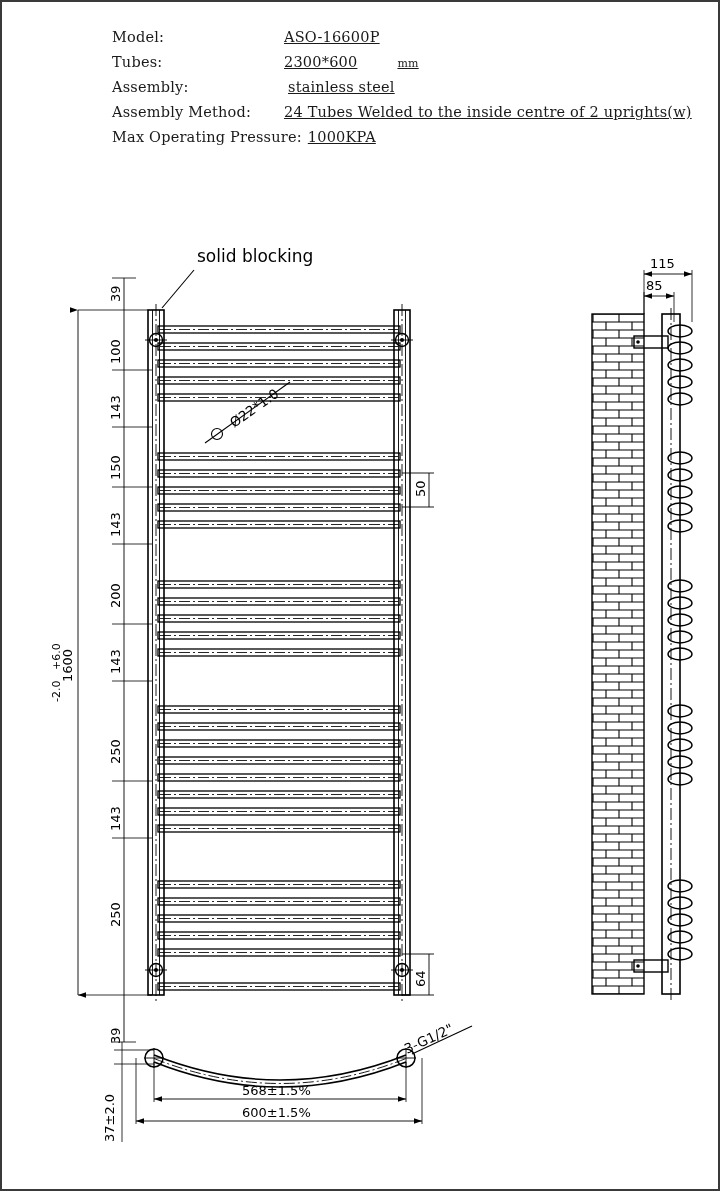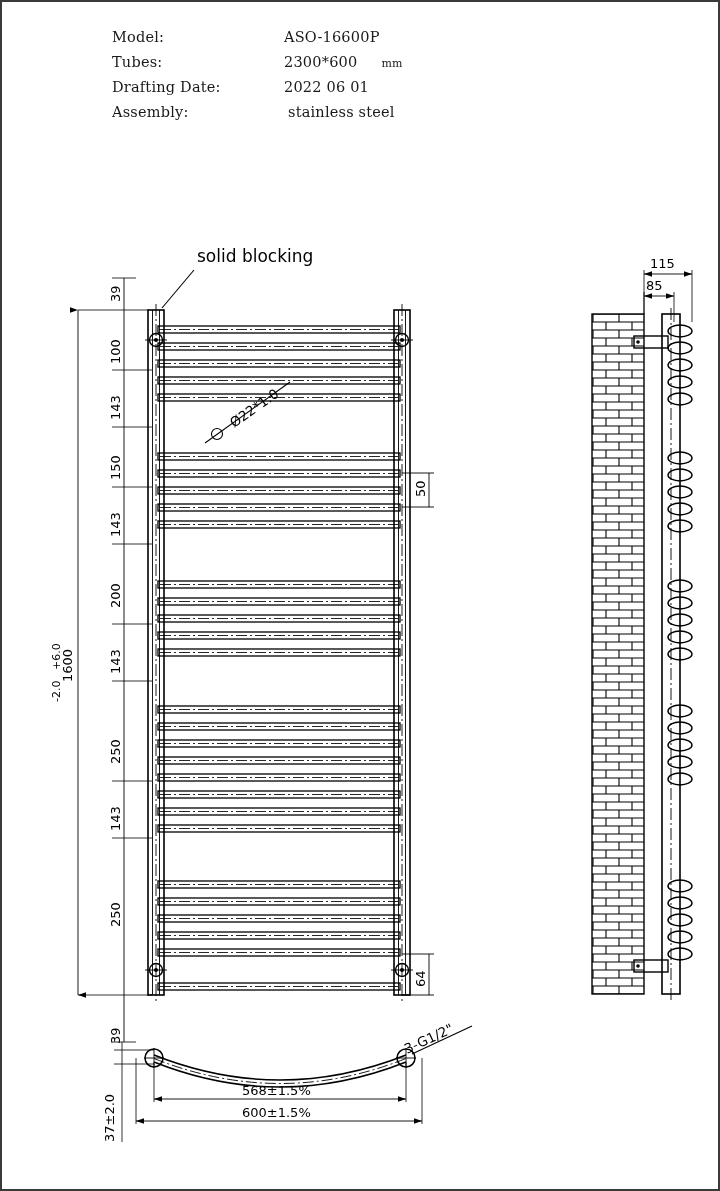--- a/index.html
+++ b/index.html
@@ -33,20 +33,21 @@
   }
   .spec-label{
     font-family:"DejaVu Serif", serif;
     font-size:14.5px;
     letter-spacing:0.2px;
   }
   .spec-value{
     font-family:"DejaVu Serif", serif;
     font-size:14.5px;
     letter-spacing:0.2px;
+    text-decoration:underline;
   }
   .w-lab{width:172px;display:inline-block;}
   .w-lab-wide{width:auto;display:inline-block;padding-right:6px;}
   .unit{font-size:11px;}
 
   
   #draw{
     position:absolute;
     left:0;top:0;
     width:720px;height:1191px;
@@ -66,35 +67,39 @@
   <div id="spec-block">
 
     <div class="spec-row">
       <span class="spec-label w-lab">Model:</span>
       <span class="spec-value">ASO-16600P</span>
     </div>
 
     <div class="spec-row">
       <span class="spec-label w-lab">Tubes:</span>
       <span class="spec-value">2300*600</span>
-      <span class="spec-value unit" style="padding-left:24px;">mm</span>
+      <span class="spec-value unit" style="padding-left:24px;margin-left:16px;">mm</span>
     </div>
 
-    <div class="spec-row">
-      <span class="spec-label w-lab">Drafting Date:</span>
-      <span class="spec-value">2022 06 01</span>
-    </div>
 
     <div class="spec-row">
       <span class="spec-label w-lab">Assembly:</span>
       <span class="spec-value" style="padding-left:4px;margin-top:25px;">stainless steel</span>
     </div>
 
 
-
+    <div class="spec-row">
+      <span class="spec-label w-lab">Assembly Method:</span>
+      <span class="spec-value">24 Tubes Welded to the inside centre of 2 uprights(w)</span>
+    </div>
+
+    <div class="spec-row">
+      <span class="spec-label w-lab-wide">Max Operating Pressure:</span>
+      <span class="spec-value">1000KPA</span>
+    </div>
 
   </div>
 
   <div id="draw">
   <svg width="720" height="1191" viewBox="0 0 720 1191" xmlns="http://www.w3.org/2000/svg">
 
     <defs>
       <marker id="arrL" markerWidth="9" markerHeight="6" refX="0" refY="3" orient="auto">
         <path d="M9,0 L0,3 L9,6 z" fill="#000"></path>
       </marker>

